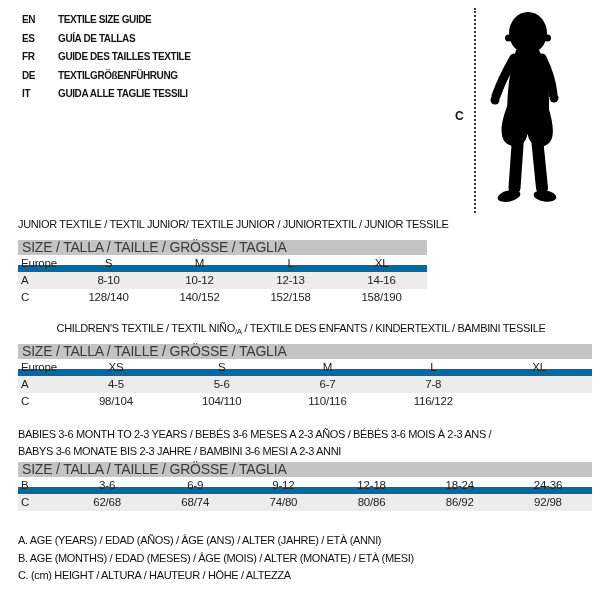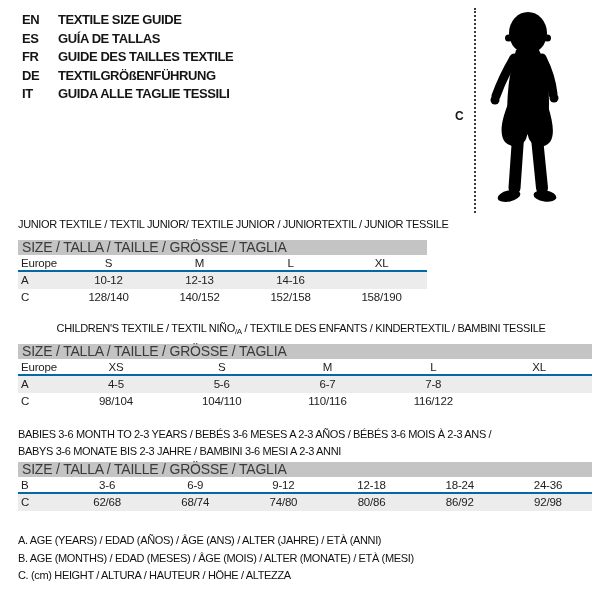--- a/index.html
+++ b/index.html
@@ -3,21 +3,21 @@
 <meta charset="utf-8">
 <style>
   html,body{margin:0;padding:0;background:#fff;}
   .canvas{
     position:relative;width:600px;height:600px;background:#fff;overflow:hidden;
     font-family:"Liberation Sans","DejaVu Sans",sans-serif;color:#1c1c1c;
   }
   
   .lang-block{position:absolute;left:22px;top:11px;}
   .lang-row{display:flex;height:18.5px;line-height:18.5px;
-    font-size:13px;font-weight:bold;letter-spacing:-0.4px;color:#151515;}
+    font-size:10px;font-weight:bold;letter-spacing:-0.4px;color:#151515;}
   .lang-code{width:36px;flex:0 0 36px;}
   
   .dotted-line{position:absolute;left:474px;top:8px;height:205px;width:0;
     border-left:2px dotted #3a3a3a;}
   .measure-c{position:absolute;left:455px;top:109px;font-size:12px;font-weight:bold;color:#151515;}
   .baby-svg{position:absolute;left:481px;top:8px;}
   
   .section-title{position:absolute;left:18px;font-size:11px;font-weight:normal;
     letter-spacing:-0.35px;color:#101010;line-height:17px;white-space:nowrap;}
   .st-0{top:216px;width:420px;}
@@ -27,21 +27,21 @@
   
   .size-table{position:absolute;left:18px;}
   .tbl-0{top:240px;width:409px;}
   .tbl-1{top:344px;width:574px;}
   .tbl-2{top:462px;width:574px;}
   .header-bar{height:15px;line-height:15px;background:#c4c4c4;color:#3a3a3a;
     font-size:14px;letter-spacing:-0.2px;padding-left:4px;box-sizing:border-box;}
   .trow{display:grid;height:17px;line-height:17px;font-size:11.5px;
     letter-spacing:-0.2px;color:#222;box-sizing:border-box;}
   .trow.shaded{background:#ececec;}
-  .trow.divider{border-bottom:2px solid #0369a1;}
+  .trow.divider{border-bottom:7px solid #0369a1;}
   .cell-label{padding-left:3px;text-align:left;}
   .cell-value{text-align:center;}
   
   .notes{position:absolute;left:18px;top:532px;}
   .note-line{height:17.5px;line-height:17.5px;font-size:11px;font-weight:normal;
     letter-spacing:-0.35px;color:#111;white-space:nowrap;}
 </style>
 </head>
 <body>
 
@@ -99,20 +99,21 @@
       <div class="header-bar">SIZE / TALLA / TAILLE / GRÖSSE / TAGLIA</div>
       <div class="trow divider" style="grid-template-columns: 45px repeat(4, 1fr);">
         <div class="cell-label">Europe</div>
         <div class="cell-value">S</div>
         <div class="cell-value">M</div>
         <div class="cell-value">L</div>
         <div class="cell-value">XL</div>
       </div>
       <div class="trow shaded" style="grid-template-columns: 45px repeat(4, 1fr);">
         <div class="cell-label">A</div>
+        <div class="cell-value">8-10</div>
         <div class="cell-value">10-12</div>
         <div class="cell-value">12-13</div>
         <div class="cell-value">14-16</div>
       </div>
       <div class="trow" style="grid-template-columns: 45px repeat(4, 1fr);">
         <div class="cell-label">C</div>
         <div class="cell-value">128/140</div>
         <div class="cell-value">140/152</div>
         <div class="cell-value">152/158</div>
         <div class="cell-value">158/190</div>

